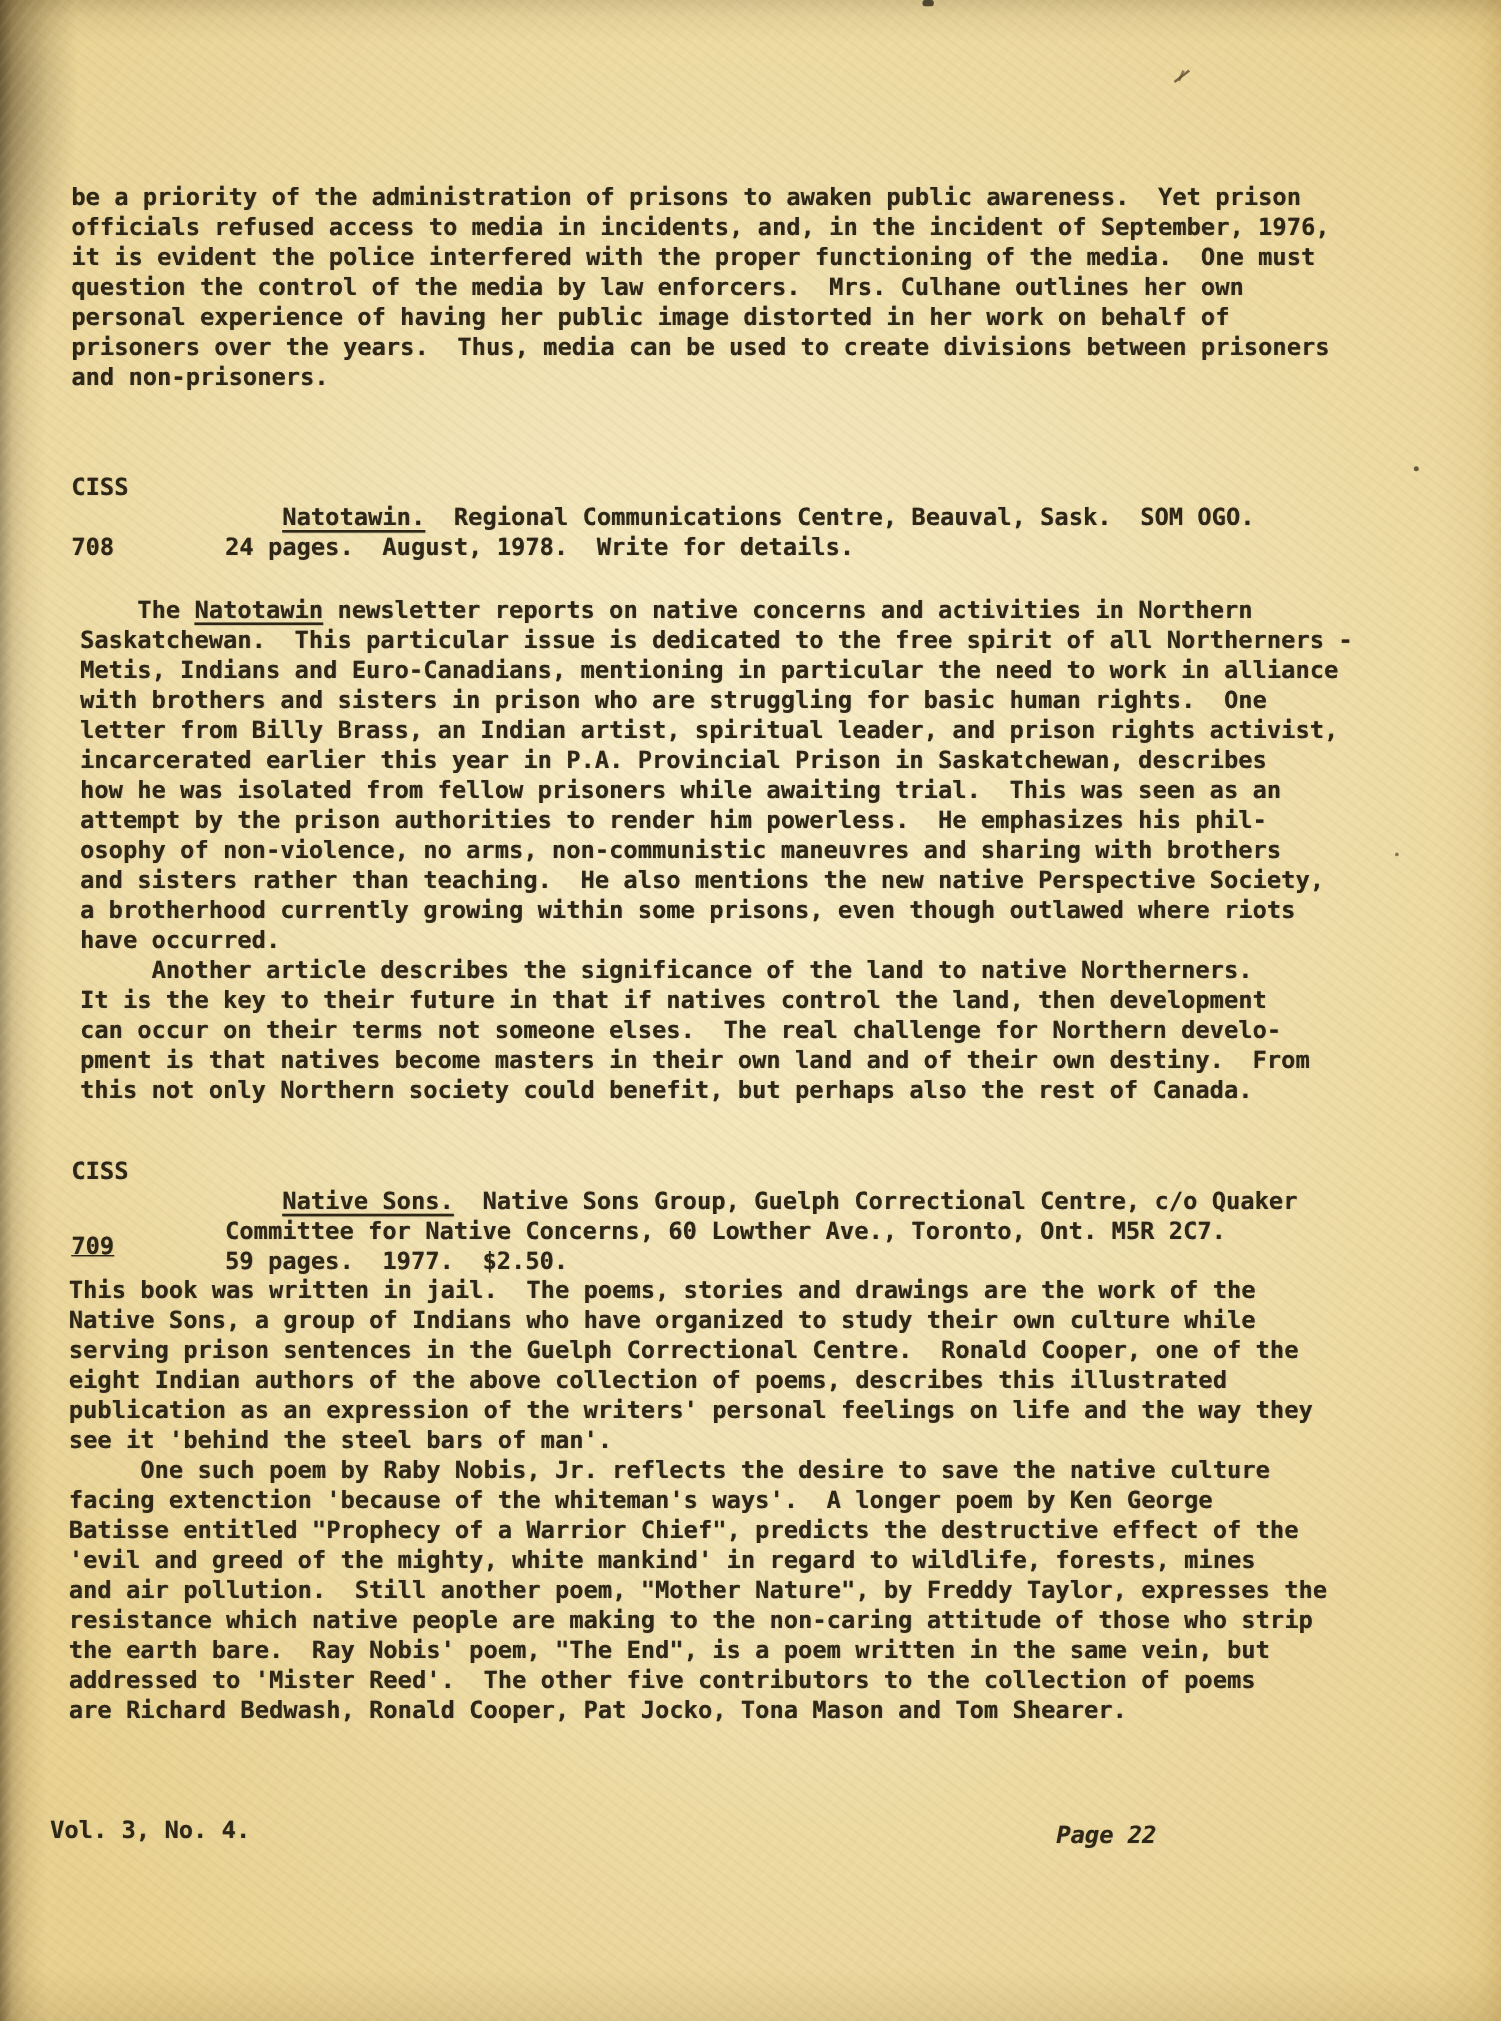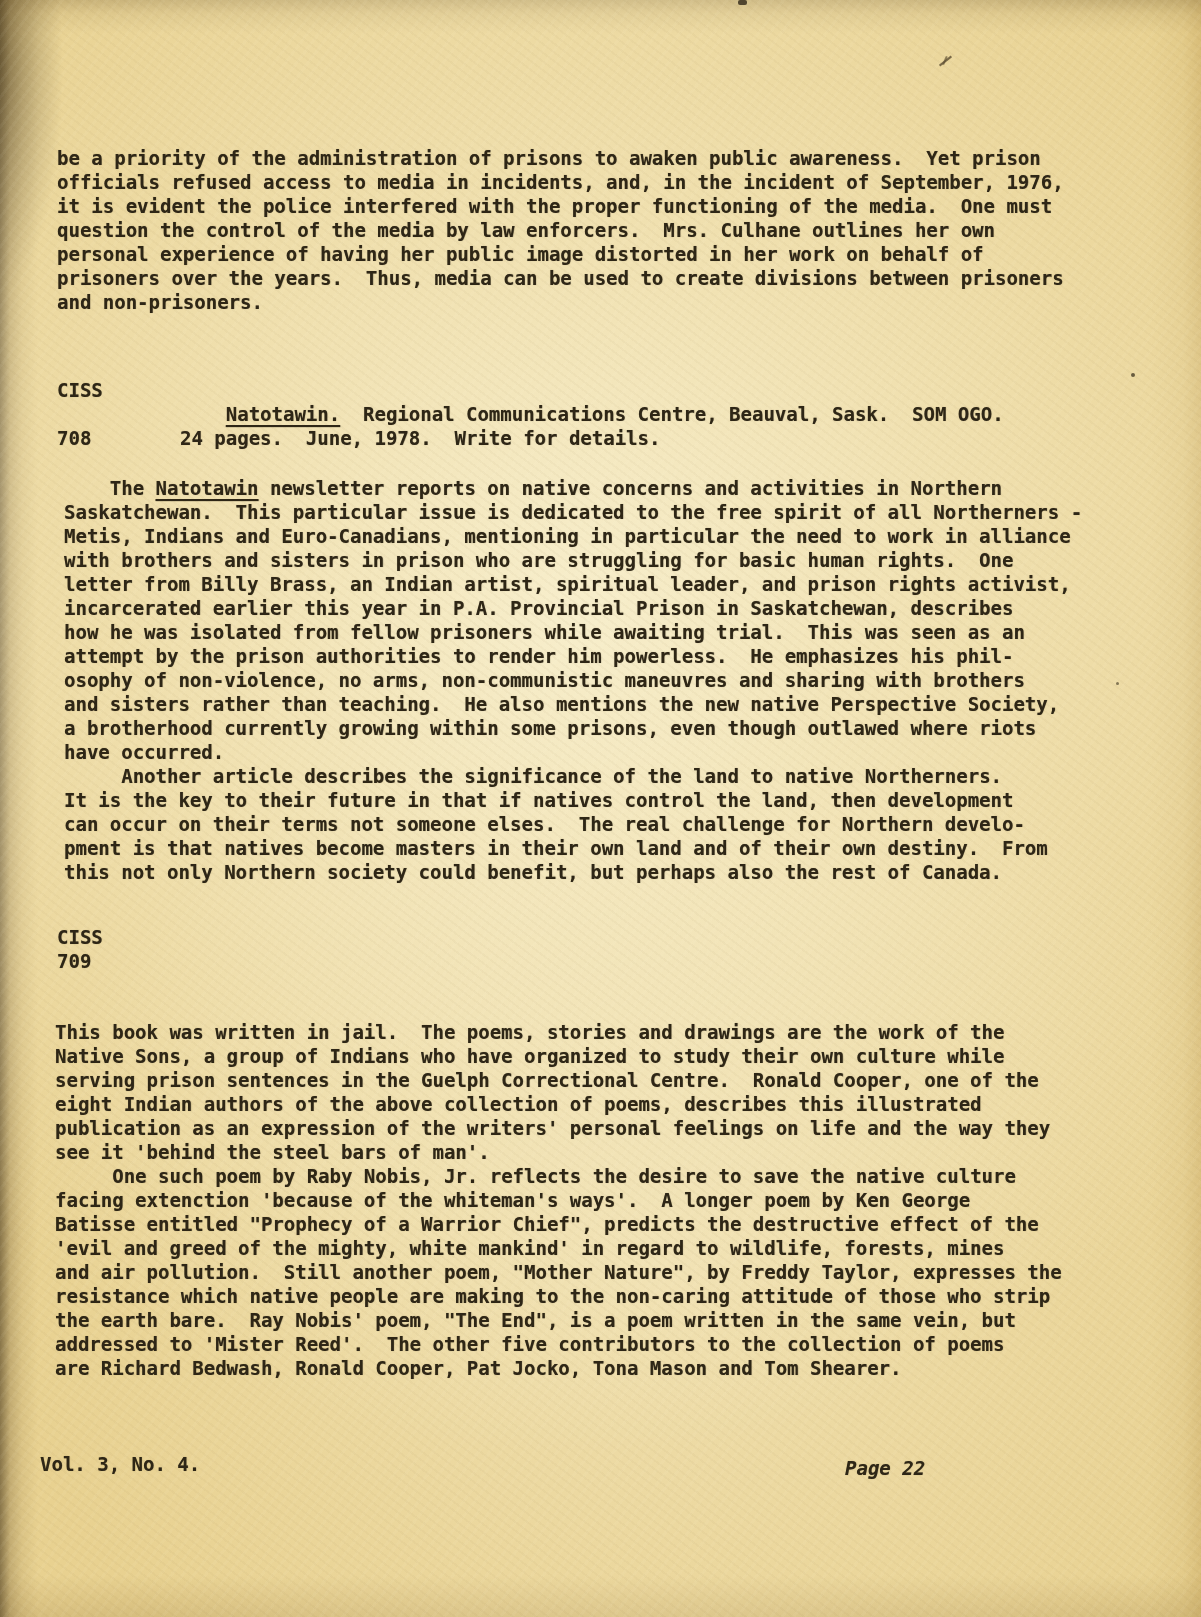--- a/index.html
+++ b/index.html
@@ -52,21 +52,21 @@
 it is evident the police interfered with the proper functioning of the media.  One must
 question the control of the media by law enforcers.  Mrs. Culhane outlines her own
 personal experience of having her public image distorted in her work on behalf of
 prisoners over the years.  Thus, media can be used to create divisions between prisoners
 and non-prisoners.</div>
 
   <div class="txt" style="left:57px; top:378px;">CISS</div>
   <div class="txt" style="left:57px; top:402px;margin-top:24px;">708</div>
   <div class="txt" style="left:180px; top:378px; width:995px;">
     <span class="u">Natotawin.</span><span>  Regional Communications Centre, Beauval, Sask.  SOM OGO.
-24 pages.  June, 1978.  Write for details.</span>
+24 pages.  August, 1978.  Write for details.</span>
   </div>
 
   <div class="txt" style="left:64px; top:452px; width:1115px;">
     <span>The </span><span class="u">Natotawin</span><span> newsletter reports on native concerns and activities in Northern
 Saskatchewan.  This particular issue is dedicated to the free spirit of all Northerners -
 Metis, Indians and Euro-Canadians, mentioning in particular the need to work in alliance
 with brothers and sisters in prison who are struggling for basic human rights.  One
 letter from Billy Brass, an Indian artist, spiritual leader, and prison rights activist,
 incarcerated earlier this year in P.A. Provincial Prison in Saskatchewan, describes
 how he was isolated from fellow prisoners while awaiting trial.  This was seen as an
@@ -76,21 +76,26 @@
 a brotherhood currently growing within some prisons, even though outlawed where riots
 have occurred.
      Another article describes the significance of the land to native Northerners.
 It is the key to their future in that if natives control the land, then development
 can occur on their terms not someone elses.  The real challenge for Northern develo-
 pment is that natives become masters in their own land and of their own destiny.  From
 this not only Northern society could benefit, but perhaps also the rest of Canada.</span>
   </div>
 
   <div class="txt" style="left:57px; top:925px;">CISS</div>
-  <div class="txt" style="left:57px; top:949px;">709</div>
+  <div class="txt" style="left:57px; top:985px;text-decoration:underline;">709</div>
+  <div class="txt" style="left:180px; top:925px; width:995px;">
+    <span class="u">Native Sons.</span><span>  Native Sons Group, Guelph Correctional Centre, c/o Quaker
+Committee for Native Concerns, 60 Lowther Ave., Toronto, Ont. M5R 2C7.
+59 pages.  1977.  $2.50.</span>
+  </div>
 
   <div class="txt" style="left:55px; top:1020px; width:1115px;">This book was written in jail.  The poems, stories and drawings are the work of the
 Native Sons, a group of Indians who have organized to study their own culture while
 serving prison sentences in the Guelph Correctional Centre.  Ronald Cooper, one of the
 eight Indian authors of the above collection of poems, describes this illustrated
 publication as an expression of the writers' personal feelings on life and the way they
 see it 'behind the steel bars of man'.
      One such poem by Raby Nobis, Jr. reflects the desire to save the native culture
 facing extenction 'because of the whiteman's ways'.  A longer poem by Ken George
 Batisse entitled "Prophecy of a Warrior Chief", predicts the destructive effect of the

